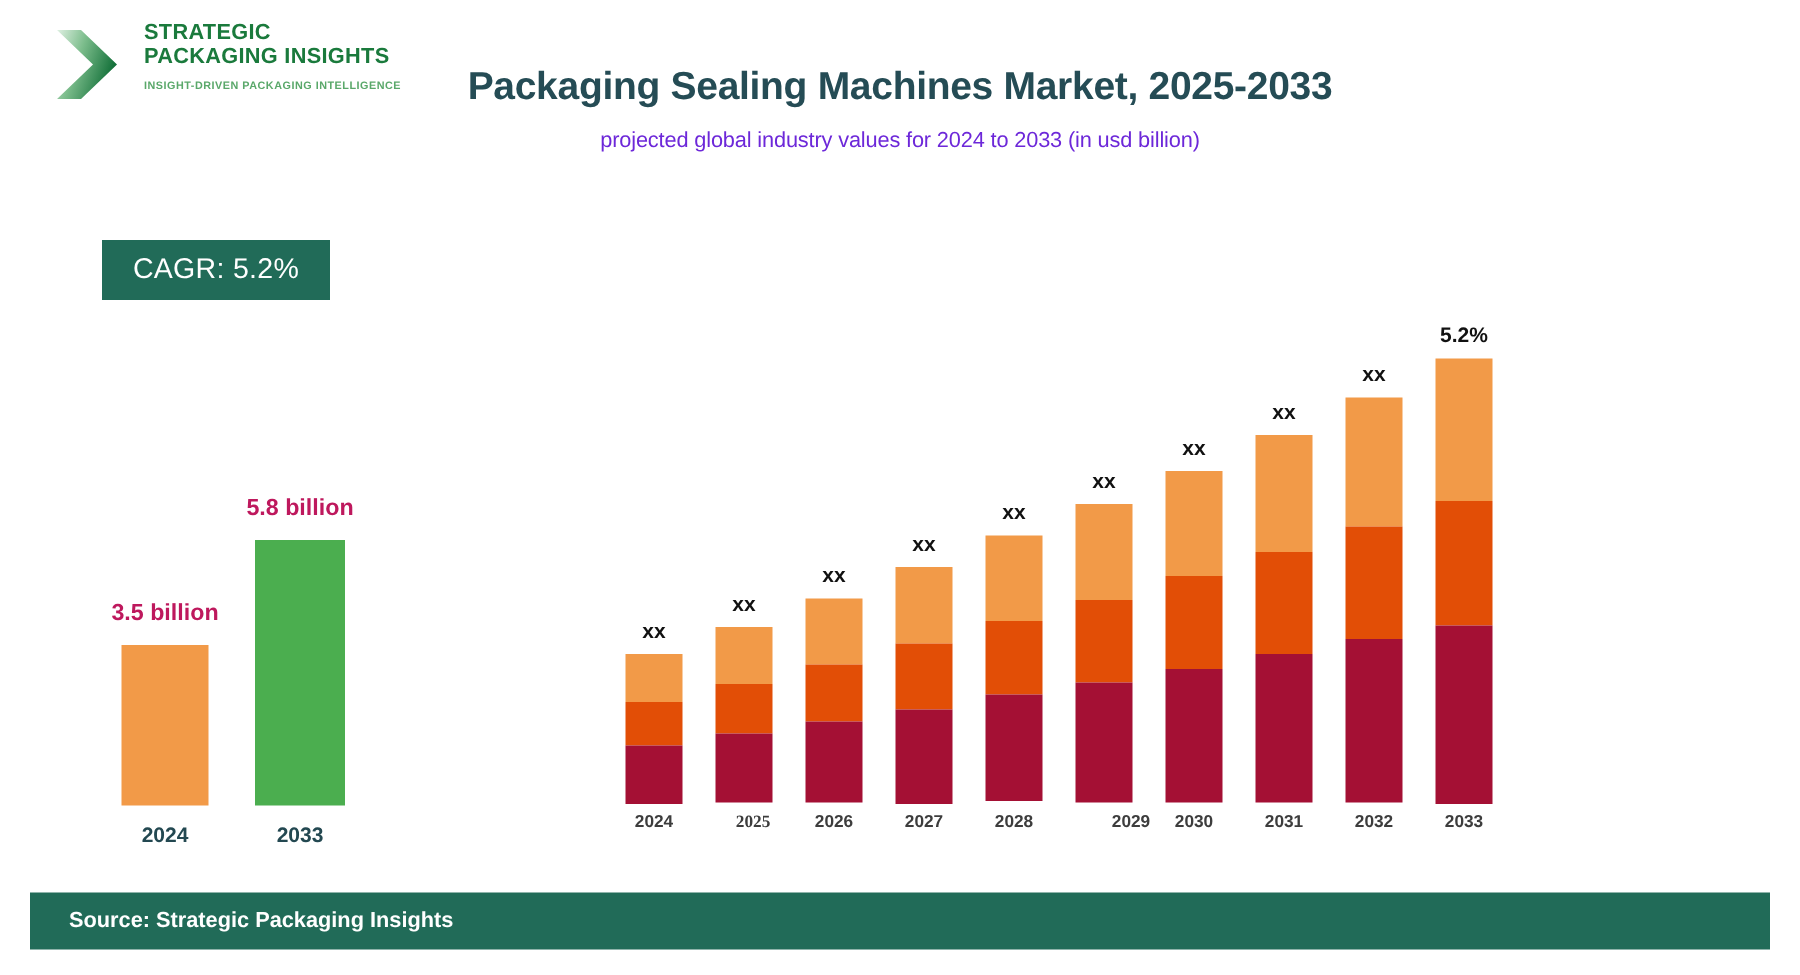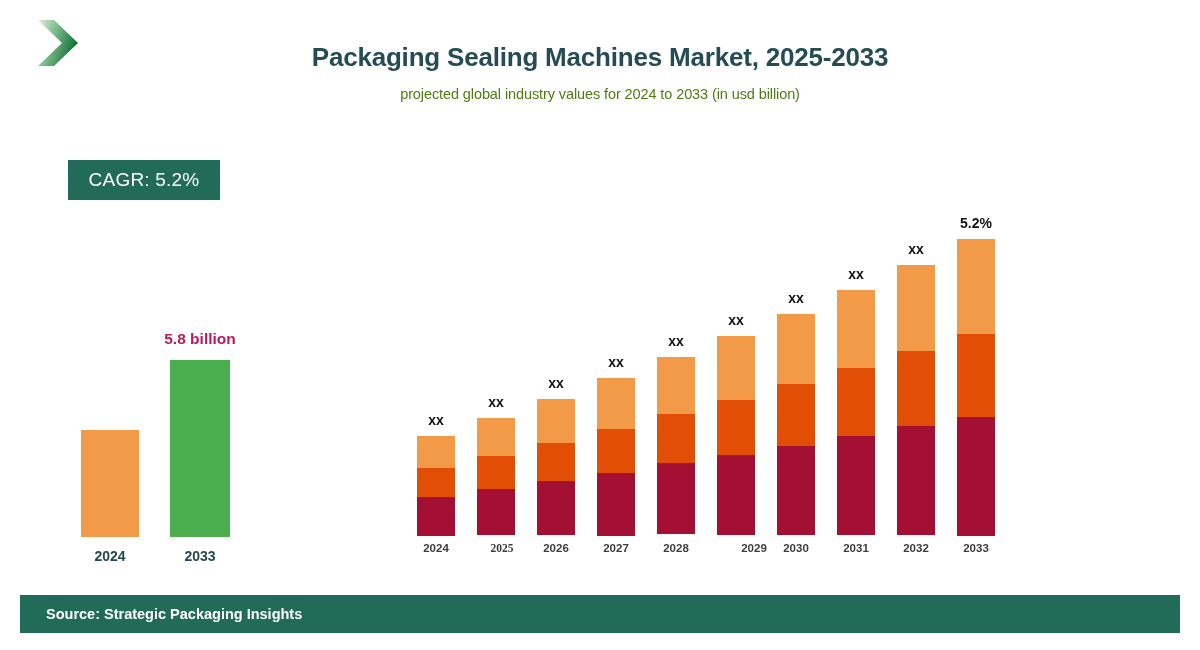--- a/index.html
+++ b/index.html
@@ -26,21 +26,21 @@
     color:#5aa86a; white-space:nowrap;
   }
 
   
   .title-block { position:absolute; left:300px; top:38px; width:600px; text-align:center; }
   .chart-title {
     font-size:26px; font-weight:bold; color:#254c55;
     line-height:38px; letter-spacing:-0.2px;
   }
   .chart-subtitle {
-    margin-top:10px; font-size:14.5px; color:#4d7c0f; font-weight:normal;
+    margin-top:10px; font-size:14.5px; color:#6d28d9; font-weight:normal;
     letter-spacing:-0.1px;
   }
 
   
   .cagr-badge {
     position:absolute; left:68px; top:160px;
     width:152px; height:40px;
     background:#216b58; color:#ffffff;
     display:flex; align-items:center; justify-content:center;
     font-size:19px; font-weight:normal; letter-spacing:0.2px;
@@ -92,33 +92,39 @@
         <defs>
           <linearGradient id="chevGrad" x1="0" y1="0" x2="1" y2="0.4">
             <stop offset="0%" stop-color="#dff0e2"></stop>
             <stop offset="45%" stop-color="#7cbd8c"></stop>
             <stop offset="100%" stop-color="#14713a"></stop>
           </linearGradient>
         </defs>
         <path d="M6 3 L30 26 L6 49 L22 49 L46 26 L22 3 Z" fill="url(#chevGrad)"></path>
       </svg>
     </div>
+    <div class="logo-text">
+      <div class="logo-line1">STRATEGIC</div>
+      <div class="logo-line2">PACKAGING INSIGHTS</div>
+      <div class="logo-tag">INSIGHT-DRIVEN PACKAGING INTELLIGENCE</div>
+    </div>
   </div>
 
   <div class="title-block">
     <div class="chart-title">Packaging Sealing Machines Market, 2025-2033</div>
     <div class="chart-subtitle">projected global industry values for 2024 to 2033 (in usd billion)</div>
   </div>
 
   <div class="cagr-badge">CAGR: 5.2%</div>
 
   <div class="left-panel" id="left-panel">
       <div class="lp-bar" style="left: 81px; width: 58px; height: 107px;">
         <div class="lp-rect" style="background: rgb(242, 154, 72);"></div>
       </div>
+      <div class="lp-value" style="left: 10px; bottom: 232px;">3.5 billion</div>
       <div class="lp-year" style="left: 50px;">2024</div>
       <div class="lp-bar" style="left: 170px; width: 60px; height: 177px;">
         <div class="lp-rect" style="background: rgb(75, 174, 79);"></div>
       </div>
       <div class="lp-value" style="left: 100px; bottom: 302px;">5.8 billion</div>
       <div class="lp-year" style="left: 140px;">2033</div>
     </div>
 
   <div class="stack-chart" id="stack-chart">
       <div class="stack-col" style="left: 17px; height: 99px;">

